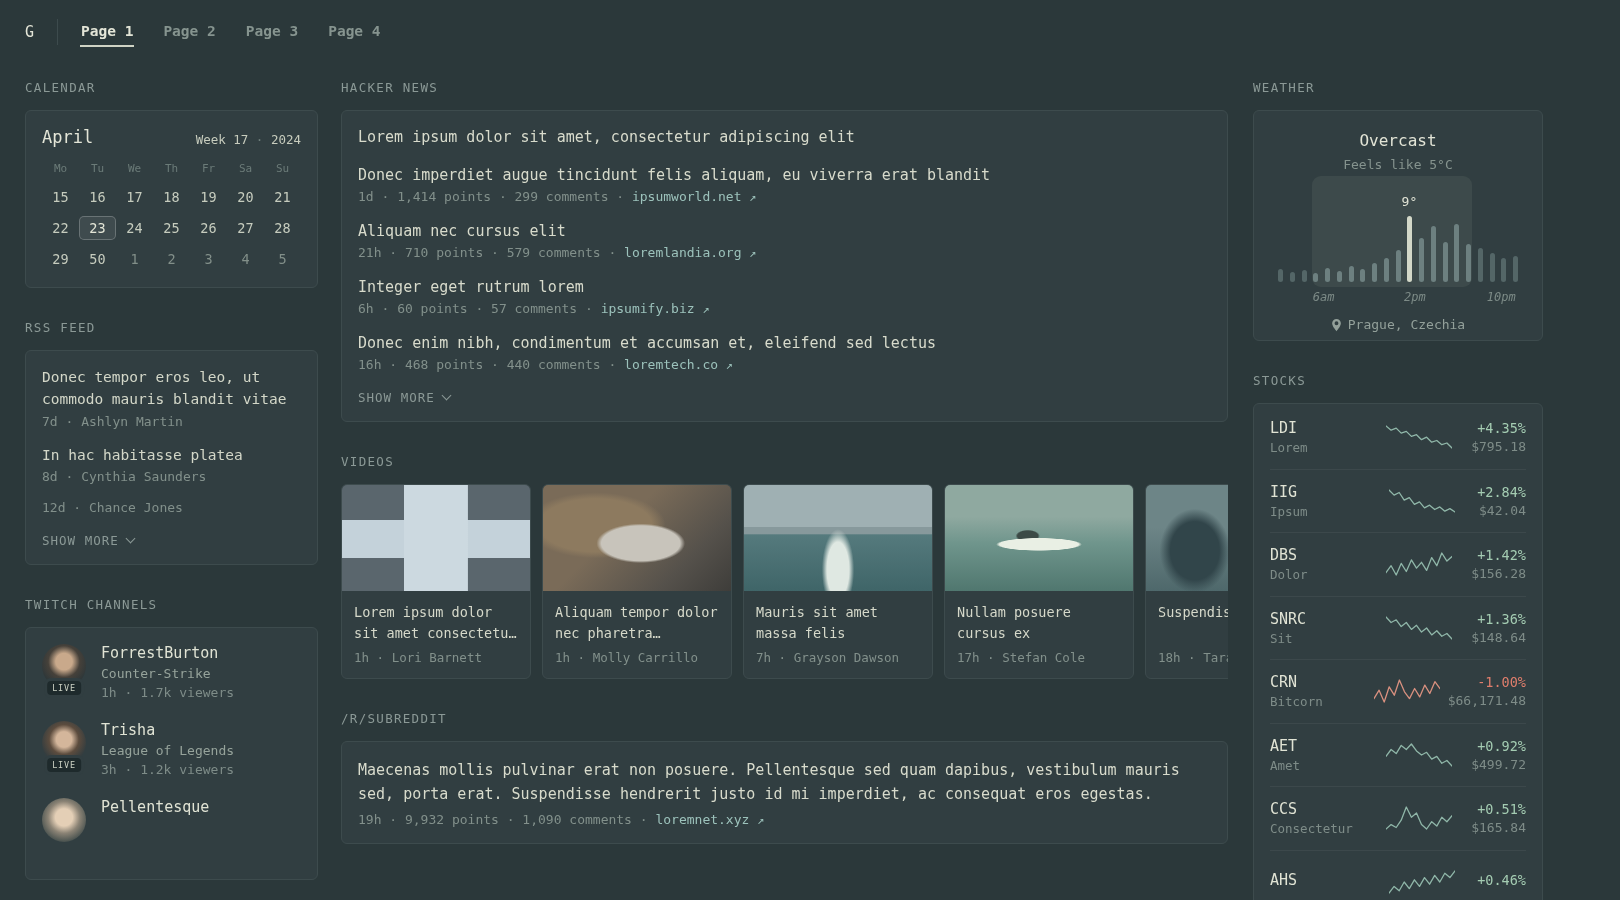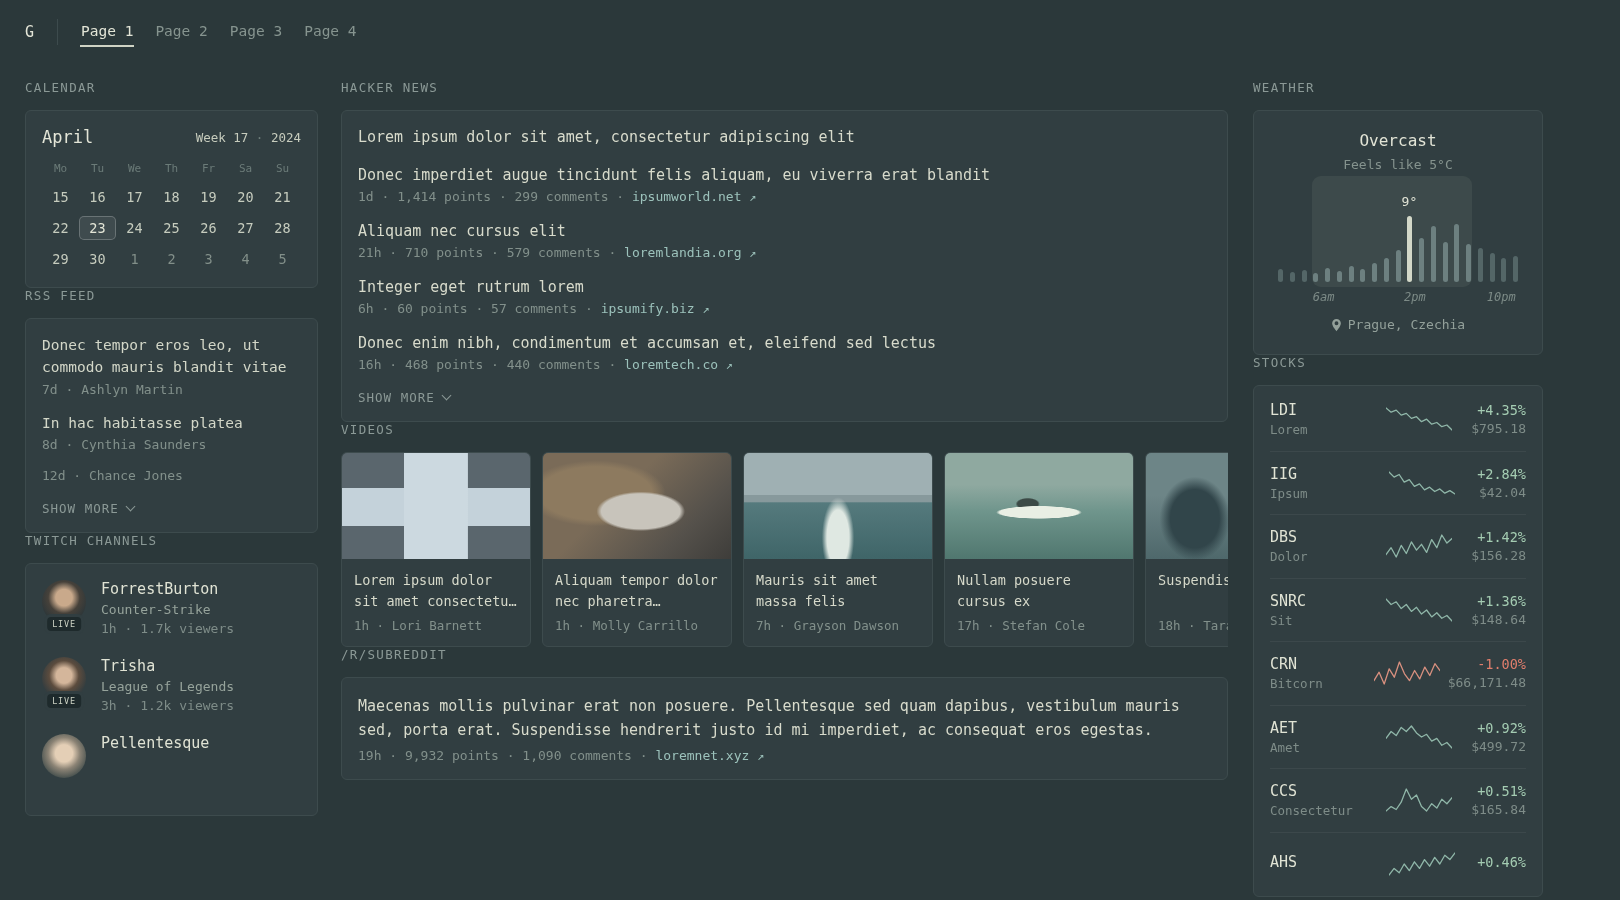--- a/index.html
+++ b/index.html
@@ -10,35 +10,35 @@
   }
   *{margin:0;padding:0;box-sizing:border-box;}
   html,body{width:1620px;height:900px;overflow:hidden;}
   body{background:var(--bg);color:var(--text);font-family:"DejaVu Sans Mono","Liberation Mono",monospace;font-size:14px;}
   .app{width:1620px;height:900px;overflow:hidden;}
 
   
   .nav{height:64px;display:flex;align-items:center;padding:0 25px;}
   .logo{font-size:15px;color:var(--text-strong);width:32px;cursor:pointer;}
   .nav-divider{width:1px;height:26px;background:var(--border);margin-right:22px;}
-  .tabs{display:flex;gap:20px;align-items:center;}
+  .tabs{display:flex;gap:28px;align-items:center;font-weight:bold;}
   .tab{font-size:14.5px;color:var(--muted);cursor:pointer;padding:5px 1px 6px;border-bottom:2px solid transparent;}
   .tab.active{color:var(--text-strong);border-bottom-color:#cfd3c4;}
 
   
   .columns{display:flex;align-items:flex-start;padding:16px 77px 0 25px;}
   .col-left{width:293px;flex:none;}
   .col-mid{flex:1;min-width:0;margin:0 25px 0 23px;}
   .col-right{width:290px;flex:none;}
-  .widget{}
+  .widget{margin-bottom:32px;}
   .w-title{font-size:12.5px;font-weight:400;letter-spacing:1.3px;color:#8b9996;text-transform:uppercase;margin-bottom:15px;}
   .card{background:var(--card);border:1px solid var(--border);border-radius:6px;padding:16px;}
 
   
-  .cal-head{display:flex;justify-content:space-between;align-items:center;margin-bottom:15px;}
+  .cal-head{display:flex;justify-content:space-between;align-items:flex-end;margin-bottom:15px;}
   .cal-month{font-size:17px;color:var(--text-strong);}
   .cal-week{font-size:12.5px;color:#c7ccbd;}
   .cal-year-sep{color:var(--muted2);}
   .cal-grid{display:grid;grid-template-columns:repeat(7,1fr);row-gap:7px;text-align:center;}
   .cal-dow{font-size:11px;color:#6b7b78;padding-bottom:3px;}
   .cal-day{font-size:13.5px;color:#c6ccbe;line-height:22px;height:24px;border:1px solid transparent;border-radius:5px;}
   .cal-day.out{color:#828f89;}
   .cal-day.sel{background:rgba(255,255,255,.07);border-color:rgba(255,255,255,.22);color:var(--text-strong);}
 
   
@@ -75,21 +75,21 @@
   .vt-5{background:radial-gradient(ellipse 26% 55% at 26% 62%,#31454a 0 50%,rgba(0,0,0,0) 72%),linear-gradient(180deg,#6d8587 0 40%,#4e686b);}
   .video-body{padding:11px 12px 13px;}
   .video-title{font-size:13.5px;line-height:1.55;color:#d6d9ca;height:42px;overflow:hidden;}
   .video-meta{font-size:12.5px;color:#82908b;margin-top:6px;white-space:nowrap;overflow:hidden;}
 
   
   .sub-title{font-size:15px;line-height:1.6;color:#d8dbcc;}
   .sub-meta{font-size:13px;color:#82908b;margin-top:6px;}
 
   
-  .weather-card{text-align:center;padding:20px 18px 22px;}
+  .weather-card{text-align:center;padding:20px 18px 8px;}
   .w-cond{font-size:16px;color:#e2e4d6;}
   .w-feels{font-size:13px;color:#85938e;margin-top:7px;}
   .w-chart{position:relative;height:80px;margin:30px 6px 8px;display:flex;align-items:flex-end;justify-content:space-between;}
   .w-bar{width:5px;border-radius:3px;background:#546667;position:relative;z-index:1;}
   .w-bar.in{background:#6d8080;}
   .w-bar.now{background:#d3d8c8;}
   .w-highlight{position:absolute;top:-26px;bottom:-5px;background:rgba(186,202,174,.09);border-radius:9px;z-index:0;}
   .w-temp-label{position:absolute;transform:translateX(-50%);font-size:13px;color:#e2e4d6;z-index:2;white-space:nowrap;}
   .w-times{position:relative;height:16px;margin:0 6px;}
   .w-times span{position:absolute;transform:translateX(-50%);font-size:12px;color:#7d8b87;top:0;font-style:italic;}
@@ -156,21 +156,21 @@
               <div class="cal-day">20</div>
               <div class="cal-day">21</div>
               <div class="cal-day">22</div>
               <div class="cal-day sel">23</div>
               <div class="cal-day">24</div>
               <div class="cal-day">25</div>
               <div class="cal-day">26</div>
               <div class="cal-day">27</div>
               <div class="cal-day">28</div>
               <div class="cal-day">29</div>
-              <div class="cal-day">30</div>
+              <div class="cal-day">50</div>
               <div class="cal-day out">1</div>
               <div class="cal-day out">2</div>
               <div class="cal-day out">3</div>
               <div class="cal-day out">4</div>
               <div class="cal-day out">5</div>
             </div>
         </div>
       </div>
 
       <div class="widget">

